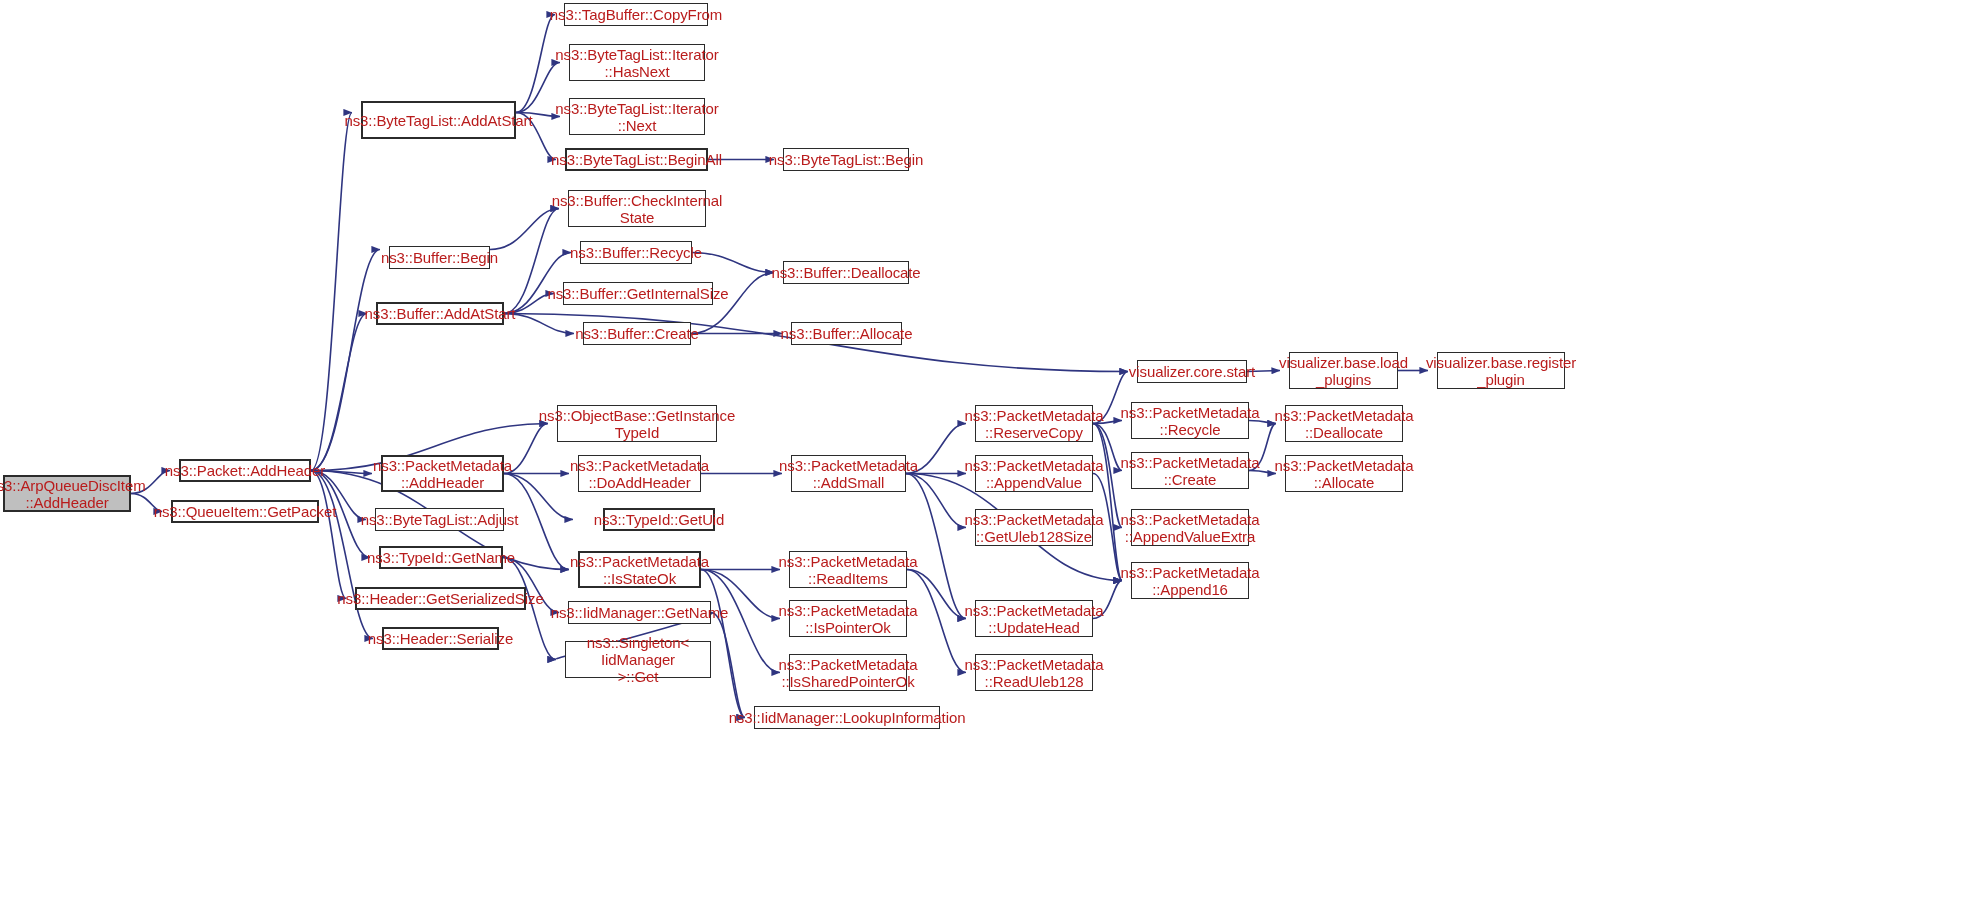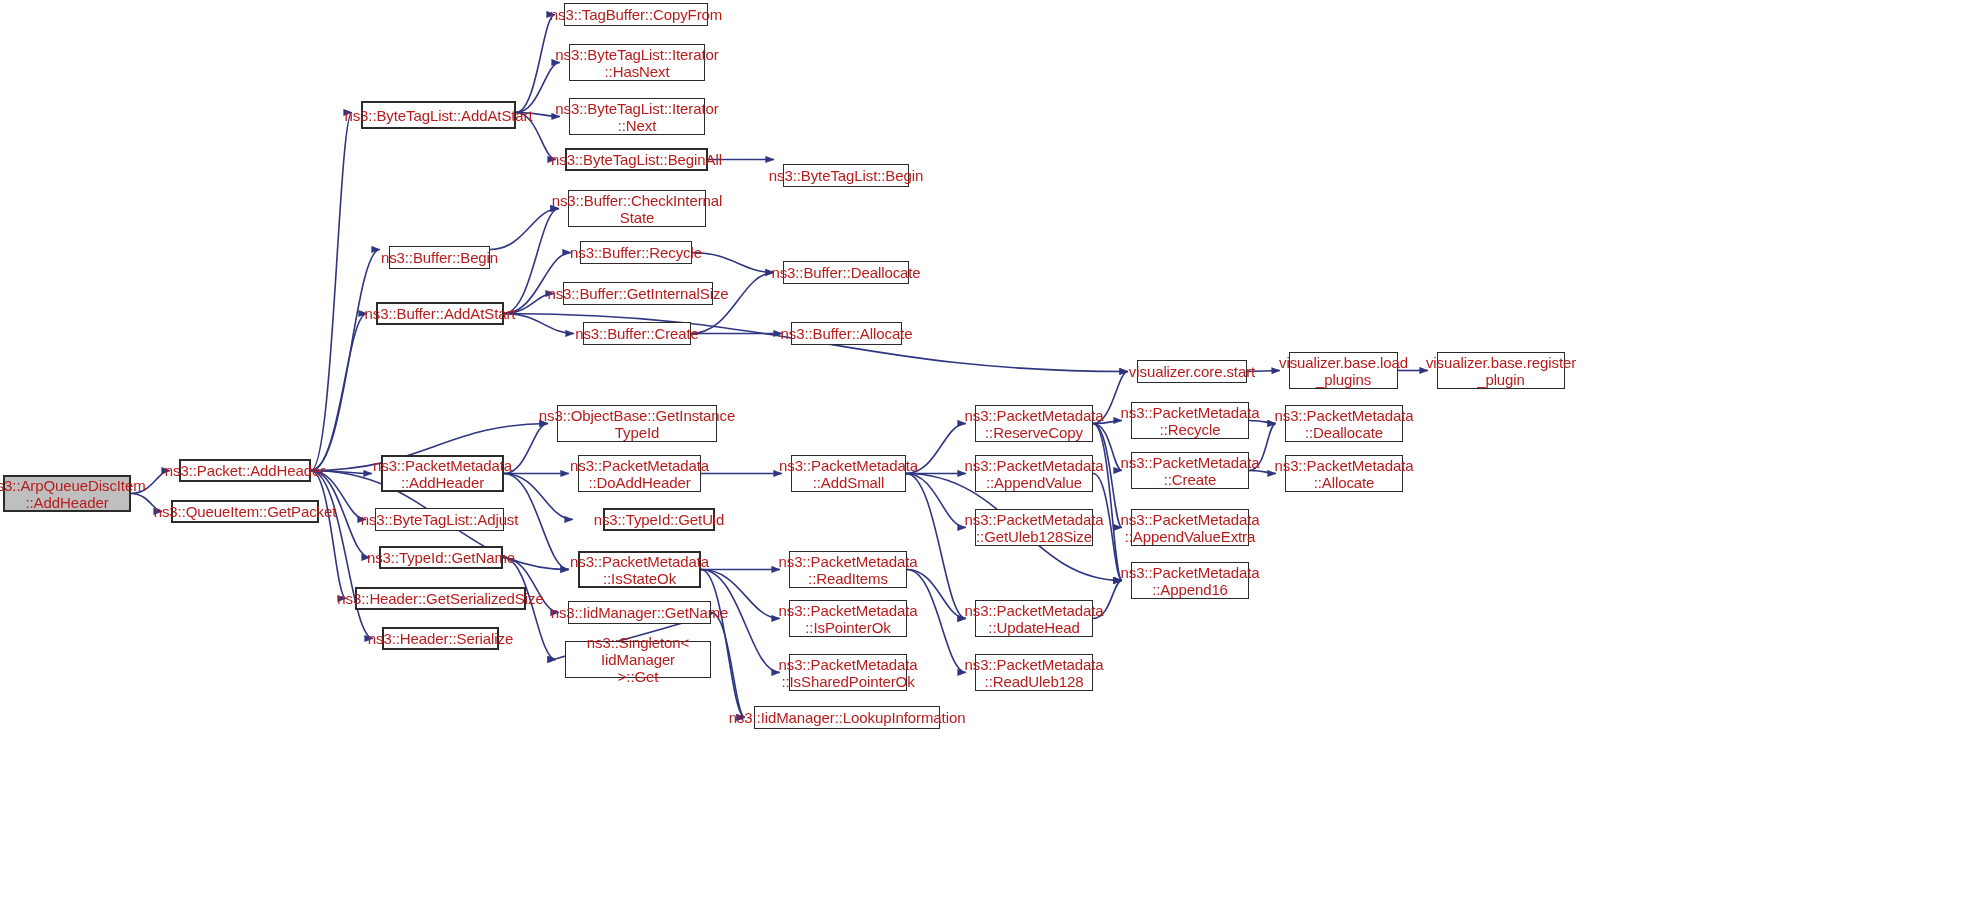--- a/index.html
+++ b/index.html
@@ -117,28 +117,28 @@
         <path d="M711,612.5 C730.35,612.5 734.65,717.5 745,717.5" marker-end="url(#ah)"></path>
         <path d="M907,569.5 C937.6,569.5 944.4,618.5 966,618.5" marker-end="url(#ah)"></path>
         <path d="M907,569.5 C937.6,569.5 944.4,672.5 966,672.5" marker-end="url(#ah)"></path>
         <path d="M1093,618.5 C1111,618.5 1113,580.5 1122,580.5" marker-end="url(#ah)"></path>
       </g>
   </svg>
 <div class="node root thick" style="left: 3px; top: 475px; width: 128px; height: 37px;">ns3::ArpQueueDiscItem
 ::AddHeader</div>
     <div class="node thick" style="left: 179px; top: 459px; width: 132px; height: 23px;">ns3::Packet::AddHeader</div>
     <div class="node thick" style="left: 171px; top: 500px; width: 148px; height: 23px;">ns3::QueueItem::GetPacket</div>
-    <div class="node thick" style="left: 361px; top: 101px; width: 155px; height: 28px;">ns3::ByteTagList::AddAtStart</div>
+    <div class="node thick" style="left: 361px; top: 101px; width: 155px; height: 38px;">ns3::ByteTagList::AddAtStart</div>
     <div class="node" style="left: 564px; top: 3px; width: 144px; height: 23px;">ns3::TagBuffer::CopyFrom</div>
     <div class="node" style="left: 569px; top: 44px; width: 136px; height: 37px;">ns3::ByteTagList::Iterator
 ::HasNext</div>
     <div class="node" style="left: 569px; top: 98px; width: 136px; height: 37px;">ns3::ByteTagList::Iterator
 ::Next</div>
     <div class="node thick" style="left: 565px; top: 148px; width: 143px; height: 23px;">ns3::ByteTagList::BeginAll</div>
-    <div class="node" style="left: 783px; top: 148px; width: 126px; height: 23px; margin-top: 16px;">ns3::ByteTagList::Begin</div>
+    <div class="node" style="left: 783px; top: 148px; width: 126px; height: 23px;">ns3::ByteTagList::Begin</div>
     <div class="node" style="left: 389px; top: 238px; width: 101px; height: 23px; margin-top: 8px;">ns3::Buffer::Begin</div>
     <div class="node thick" style="left: 376px; top: 302px; width: 128px; height: 23px;">ns3::Buffer::AddAtStart</div>
     <div class="node" style="left: 568px; top: 190px; width: 138px; height: 37px;">ns3::Buffer::CheckInternal
 State</div>
     <div class="node" style="left: 580px; top: 241px; width: 112px; height: 23px;">ns3::Buffer::Recycle</div>
     <div class="node" style="left: 563px; top: 282px; width: 150px; height: 23px;">ns3::Buffer::GetInternalSize</div>
     <div class="node" style="left: 583px; top: 322px; width: 108px; height: 23px;">ns3::Buffer::Create</div>
     <div class="node" style="left: 783px; top: 261px; width: 126px; height: 23px;">ns3::Buffer::Deallocate</div>
     <div class="node" style="left: 791px; top: 322px; width: 111px; height: 23px;">ns3::Buffer::Allocate</div>
     <div class="node" style="left: 1137px; top: 360px; width: 110px; height: 23px;">visualizer.core.start</div>

